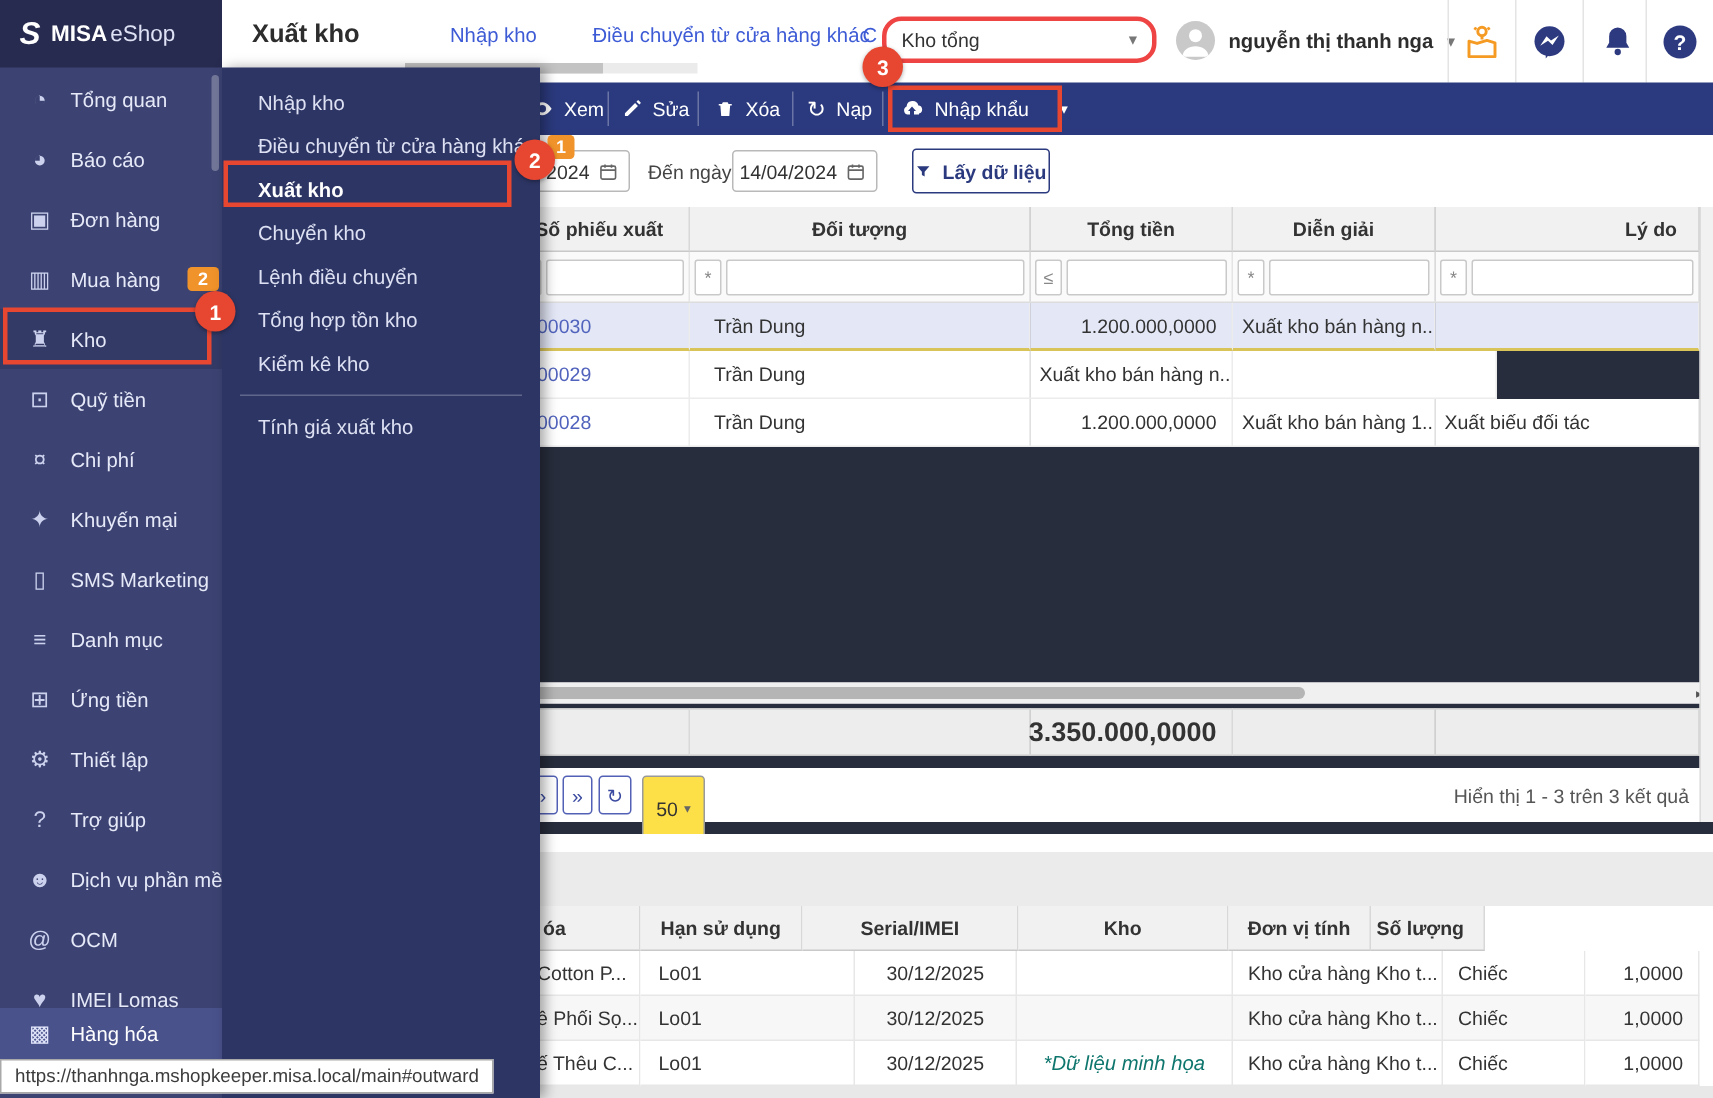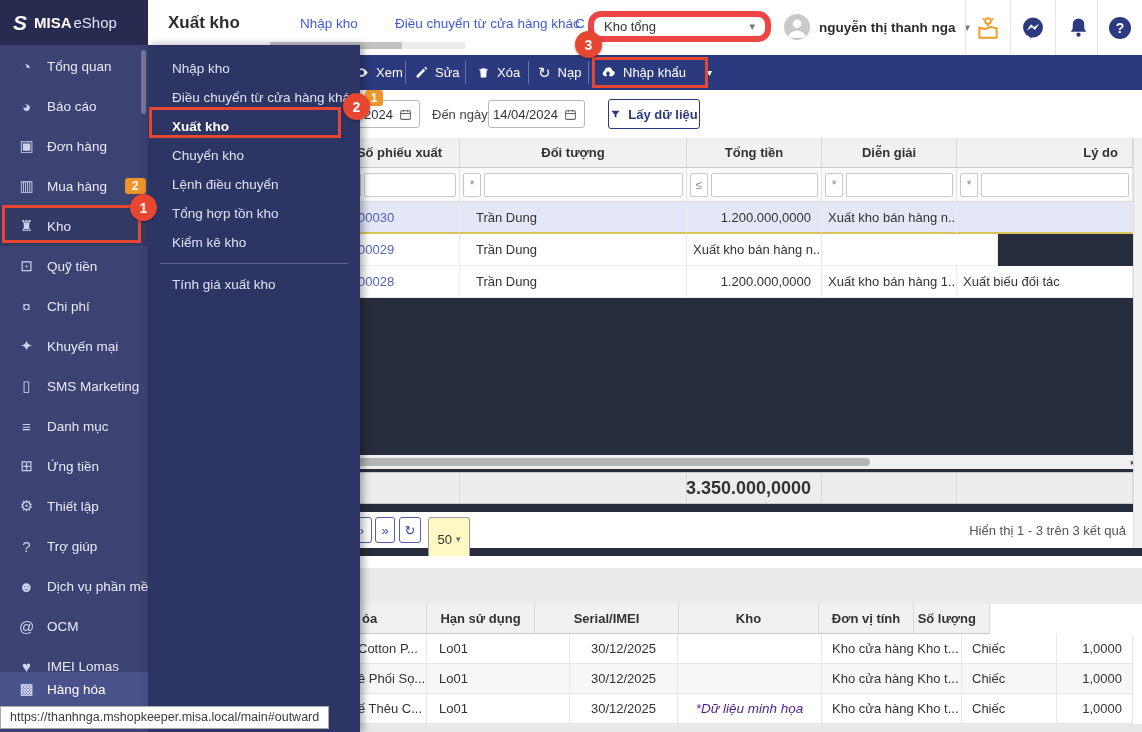--- a/index.html
+++ b/index.html
@@ -8,21 +8,21 @@
 
   
   .main{position:absolute;left:148px;top:0;width:994px;height:732px;background:#fff;z-index:1}
 
   
   .topbar{position:absolute;left:0;top:0;width:994px;height:55px;background:#fff}
   .page-title{position:absolute;left:20px;top:13px;font-size:17px;font-weight:bold;color:#2d2d2d}
   .tab{position:absolute;top:16px;font-size:13.5px;color:#3e5bd6;cursor:pointer;white-space:nowrap}
   .tabscroll{position:absolute;left:122px;top:42px;width:195px;height:7px;background:#ebebeb}
   .tabscroll .thumb{position:absolute;left:0;top:0;width:132px;height:7px;background:#c3c3c3}
-  .store-select{position:absolute;left:440px;top:11px;width:183px;height:31px;border:6px solid #ef4444;border-radius:13px;background:#fff;display:flex;align-items:center;padding:0 10px;font-size:13px;color:#333}
+  .store-select{position:absolute;left:440px;top:11px;width:183px;height:31px;border:3px solid #ef4444;border-radius:13px;background:#fff;display:flex;align-items:center;padding:0 10px;font-size:13px;color:#333}
   .store-select .caret{margin-left:auto;color:#777;font-size:11px}
   .userblock{position:absolute;left:636px;top:12px;height:30px;display:flex;align-items:center;gap:9px}
   .avatar{width:26px;height:26px;border-radius:50%;background:#c9c9c9;overflow:hidden;display:flex;align-items:flex-end;justify-content:center}
   .username{font-size:13.5px;font-weight:bold;color:#2d2d2d;white-space:nowrap}
   .userblock .caret{color:#777;font-size:11px}
   .hicon{position:absolute;top:0;height:55px;width:45px;display:flex;align-items:center;justify-content:center;border-left:1px solid #e4e4e4;cursor:pointer}
   .helpcircle{width:22px;height:22px;border-radius:50%;background:#2e3a80;color:#fff;font-weight:bold;font-size:14px;display:flex;align-items:center;justify-content:center}
 
   
   .toolbar{position:absolute;left:0;top:55px;width:994px;height:35px;background:#2b3a7e}
@@ -53,40 +53,40 @@
   .celldesc{padding-left:6px}
   .cellreason{padding-left:6px}
   .hs{position:absolute;left:0;top:317px;width:994px;height:14px;background:#fff}
   .hs .track{position:absolute;left:0;top:0;width:976px;height:14px;background:#f0f0f0}
   .hs .thumb{position:absolute;left:0;top:3px;width:722px;height:8px;background:#b5b5b5;border-radius:4px}
   .hs .arrow{position:absolute;left:976px;top:0;width:18px;height:14px;display:flex;align-items:center;justify-content:center;font-size:9px;color:#555;background:#f0f0f0}
   .totalrow{top:334px}
   .tt{height:32px;background:#ededed;border-right:1px solid #d9d9d9;border-top:1px solid #c9c9c9;border-bottom:1px solid #c9c9c9;display:flex;align-items:center;font-size:18px;color:#333;font-weight:600}
   .pager{position:absolute;left:0;top:374px;width:994px;height:36px;background:#fff}
   .pbtn{position:absolute;top:5px;height:26px;border:1px solid #5260b5;border-radius:3px;background:#fff;color:#3b4aa0;display:flex;align-items:center;justify-content:center;font-size:13px;cursor:pointer}
-  .psel{position:absolute;left:280px;top:5px;width:42px;height:44px;border:1px solid #9a9a9a;border-radius:3px;background:#fef9c3;color:#333;display:flex;align-items:center;justify-content:center;gap:4px;font-size:13px;cursor:pointer}
+  .psel{position:absolute;left:280px;top:5px;width:42px;height:44px;border:1px solid #9a9a9a;border-radius:3px;background:#fde047;color:#333;display:flex;align-items:center;justify-content:center;gap:4px;font-size:13px;cursor:pointer}
   .psummary{position:absolute;right:16px;top:11px;font-size:13px;color:#555}
   .vtrack{position:absolute;right:0;top:0;width:9px;height:410px;background:#f1f1f1;border-left:1px solid #dcdcdc}
 
   .whitestrip{position:absolute;left:0;top:556px;width:994px;height:12px;background:#fff}
   .grayband{position:absolute;left:0;top:568px;width:994px;height:36px;background:#ebebeb}
 
   
   .dtable{position:absolute;left:0;top:604px;width:994px}
   .drow{display:flex;width:985px}
   .d0{width:279px}.d1{width:143px}.d2{width:108px}.d3{width:144px}.d4{width:140px}.d5{width:95px}.d6{width:76px}
   .dh{height:30px;background:#f1f1f1;border-right:1px solid #d8d8d8;border-bottom:1px solid #c9c9c9;display:flex;align-items:center;justify-content:center;font-weight:bold;font-size:13px;color:#333}
   .dh.left{justify-content:flex-start;padding-left:214px}
   .dh.right{justify-content:flex-end;padding-right:13px}
   .dtd{height:30px;background:#fff;border-right:1px solid #e7e7e7;border-bottom:1px solid #e7e7e7;display:flex;align-items:center;font-size:13px;color:#333;overflow:hidden;white-space:nowrap}
   .drow.alt .dtd{background:#f7f7f7}
   .dname{padding-left:210px}
   .dlot{padding-left:12px}
   .dexp{justify-content:center}
-  .dser{justify-content:center;font-style:italic;color:#4c1d95;font-size:13.5px}
+  .dser{justify-content:center;font-style:italic;color:#0f766e;font-size:13.5px}
   .dkho{padding-left:10px}
   .dunit{padding-left:10px}
   .dqty{justify-content:flex-end;padding-right:10px}
   .bottomstrip{position:absolute;left:0;top:724px;width:994px;height:8px;background:#e8e8e8}
 
   
   .sidebar{position:absolute;left:0;top:0;width:148px;height:732px;background:#3c4372;z-index:10}
   .logo{height:45px;background:#262b4f;display:flex;align-items:center;padding-left:13px;gap:7px}
   .mark{color:#fff;font-weight:bold;font-style:italic;font-size:21px}
   .brandbold{color:#fff;font-weight:bold;font-size:15px}

